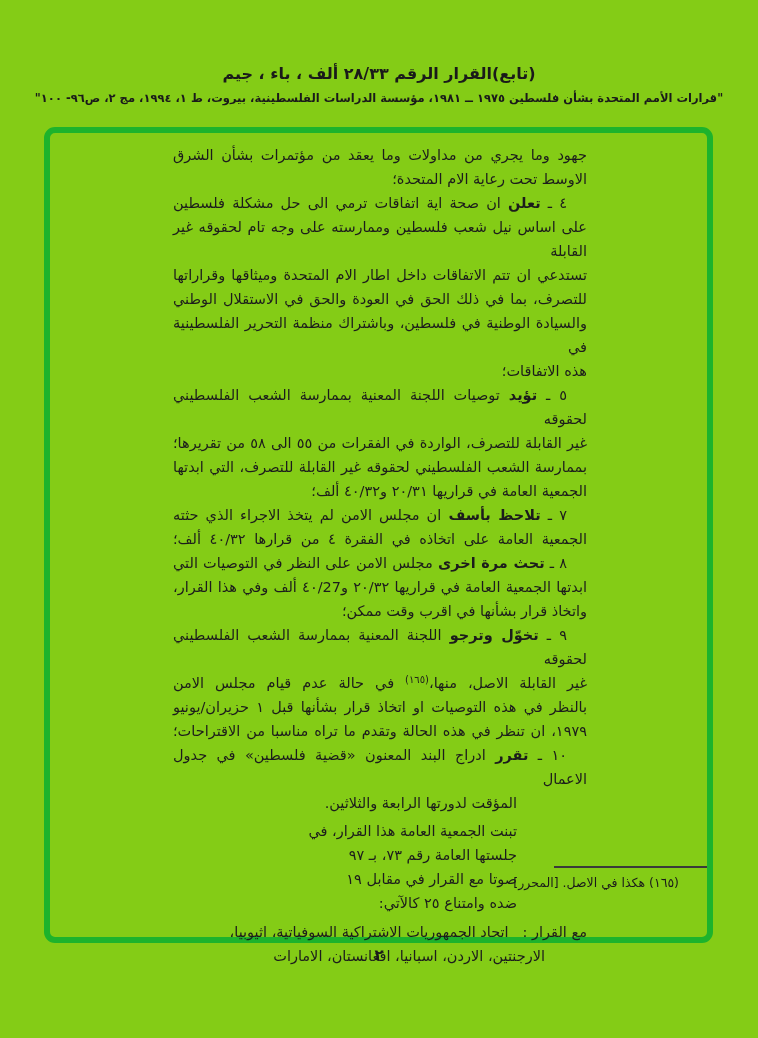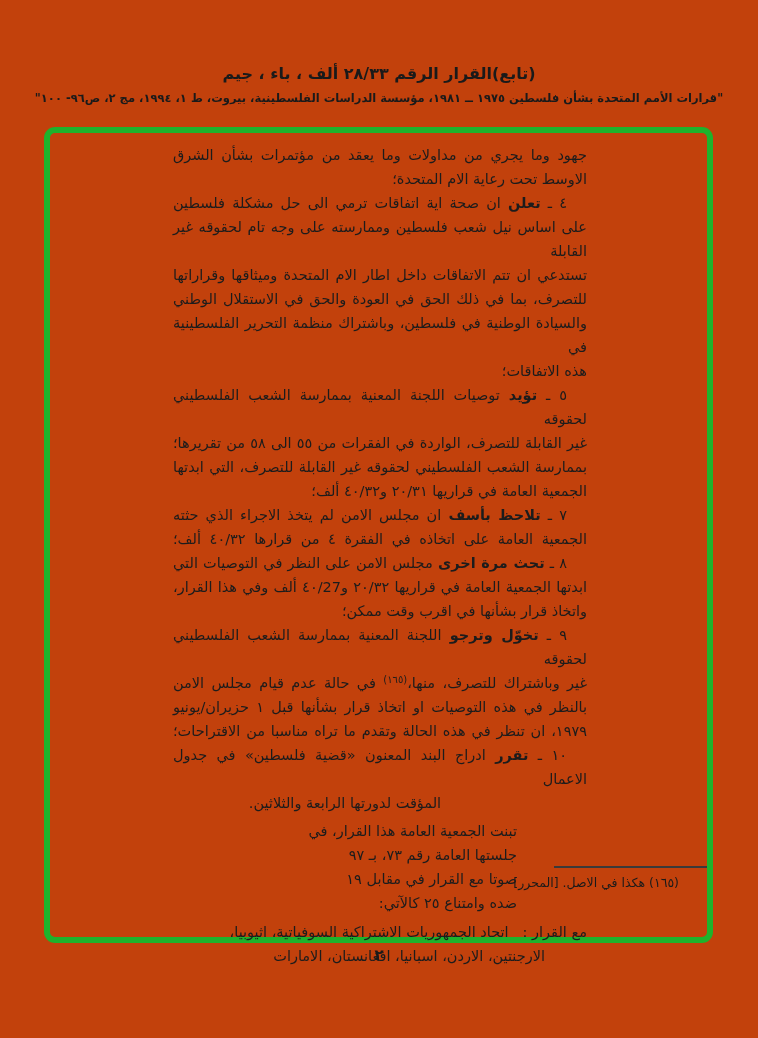--- a/index.html
+++ b/index.html
@@ -1,31 +1,31 @@
 <!DOCTYPE html>
 <html lang="ar"><head>
 <meta charset="utf-8">
 <style>
   html,body{margin:0;padding:0;background:#ffffff;}
-  .page{position:relative;width:758px;height:1038px;background:#c2410c;overflow:hidden;
+  .page{position:relative;width:758px;height:1038px;background:#84cc16;overflow:hidden;
         font-family:"DejaVu Sans",sans-serif;color:#1a1a1a;}
   
   .header{position:absolute;top:63px;left:0;width:758px;text-align:center;direction:rtl;}
   .doc-title{font-size:16px;font-weight:bold;line-height:22px;letter-spacing:0;}
   .doc-source{font-size:11.5px;font-weight:bold;margin-top:6px;line-height:15px;}
   
   .frame{position:absolute;left:44px;top:127px;width:669px;height:816px;
          border:6px solid #1db32c;border-radius:11px;box-sizing:border-box;background:transparent;}
   
   .content{position:absolute;right:171px;top:143px;width:414px;direction:rtl;
            font-size:14.5px;line-height:24px;color:#1c1c1c;}
   .line{text-align:right;white-space:normal;}
   .line.j{text-align:justify;text-align-last:justify;}
   .line.ind{text-indent:20px;}
-  .line.ind70{margin-right:70px;text-align:center;}
+  .line.ind70{margin-right:70px;}
   .line b{font-weight:bold;}
   .line sup{font-size:10px;vertical-align:5px;line-height:0;}
   
   .adoption{margin:4px 70px 0 0;line-height:24px;text-align:right;}
   
   .vote{margin-top:5px;line-height:24px;}
   .vote-l1{text-align:right;}
   .vote-label{margin-left:14px;}
   .vote-l2{margin-right:42px;text-align:right;}
   
@@ -61,21 +61,21 @@
         <div class="line j ind"><span>٥ ـ </span><b>تؤيد</b><span> توصيات اللجنة المعنية بممارسة الشعب الفلسطيني لحقوقه</span></div>
         <div class="line j"><span>غير القابلة للتصرف، الواردة في الفقرات من ٥٥ الى ٥٨ من تقريرها؛</span></div>
         <div class="line j"><span>بممارسة الشعب الفلسطيني لحقوقه غير القابلة للتصرف، التي ابدتها</span></div>
         <div class="line"><span>الجمعية العامة في قراريها ٢٠/٣١ و٤٠/٣٢ ألف؛</span></div>
         <div class="line j ind"><span>٧ ـ </span><b>تلاحظ بأسف</b><span> ان مجلس الامن لم يتخذ الاجراء الذي حثته</span></div>
         <div class="line j"><span>الجمعية العامة على اتخاذه في الفقرة ٤ من قرارها ٤٠/٣٢ ألف؛</span></div>
         <div class="line j ind"><span>٨ ـ </span><b>تحث مرة اخرى</b><span> مجلس الامن على النظر في التوصيات التي</span></div>
         <div class="line j"><span>ابدتها الجمعية العامة في قراريها ٢٠/٣٢ و٤٠/27 ألف وفي هذا القرار،</span></div>
         <div class="line"><span>واتخاذ قرار بشأنها في اقرب وقت ممكن؛</span></div>
         <div class="line j ind"><span>٩ ـ </span><b>تخوّل وترجو</b><span> اللجنة المعنية بممارسة الشعب الفلسطيني لحقوقه</span></div>
-        <div class="line j"><span>غير وباشتراك للتصرف، منها،</span><sup>(١٦٥)</sup><span> في حالة عدم قيام مجلس الامن</span></div>
+        <div class="line j"><span>غير القابلة الاصل، منها،</span><sup>(١٦٥)</sup><span> في حالة عدم قيام مجلس الامن</span></div>
         <div class="line j"><span>بالنظر في هذه التوصيات او اتخاذ قرار بشأنها قبل ١ حزيران/يونيو</span></div>
         <div class="line j"><span>١٩٧٩، ان تنظر في هذه الحالة وتقدم ما تراه مناسبا من الاقتراحات؛</span></div>
         <div class="line j ind"><span>١٠ ـ </span><b>تقرر</b><span> ادراج البند المعنون «قضية فلسطين» في جدول الاعمال</span></div>
         <div class="line ind70"><span>المؤقت لدورتها الرابعة والثلاثين.</span></div>
       </div>
     <div class="adoption" id="adoption">
         <div class="ad-line">تبنت الجمعية العامة هذا القرار، في</div>
         <div class="ad-line">جلستها العامة رقم ٧٣، بـ ٩٧</div>
         <div class="ad-line">صوتا مع القرار في مقابل ١٩</div>
         <div class="ad-line">ضده وامتناع ٢٥ كالآتي:</div>

